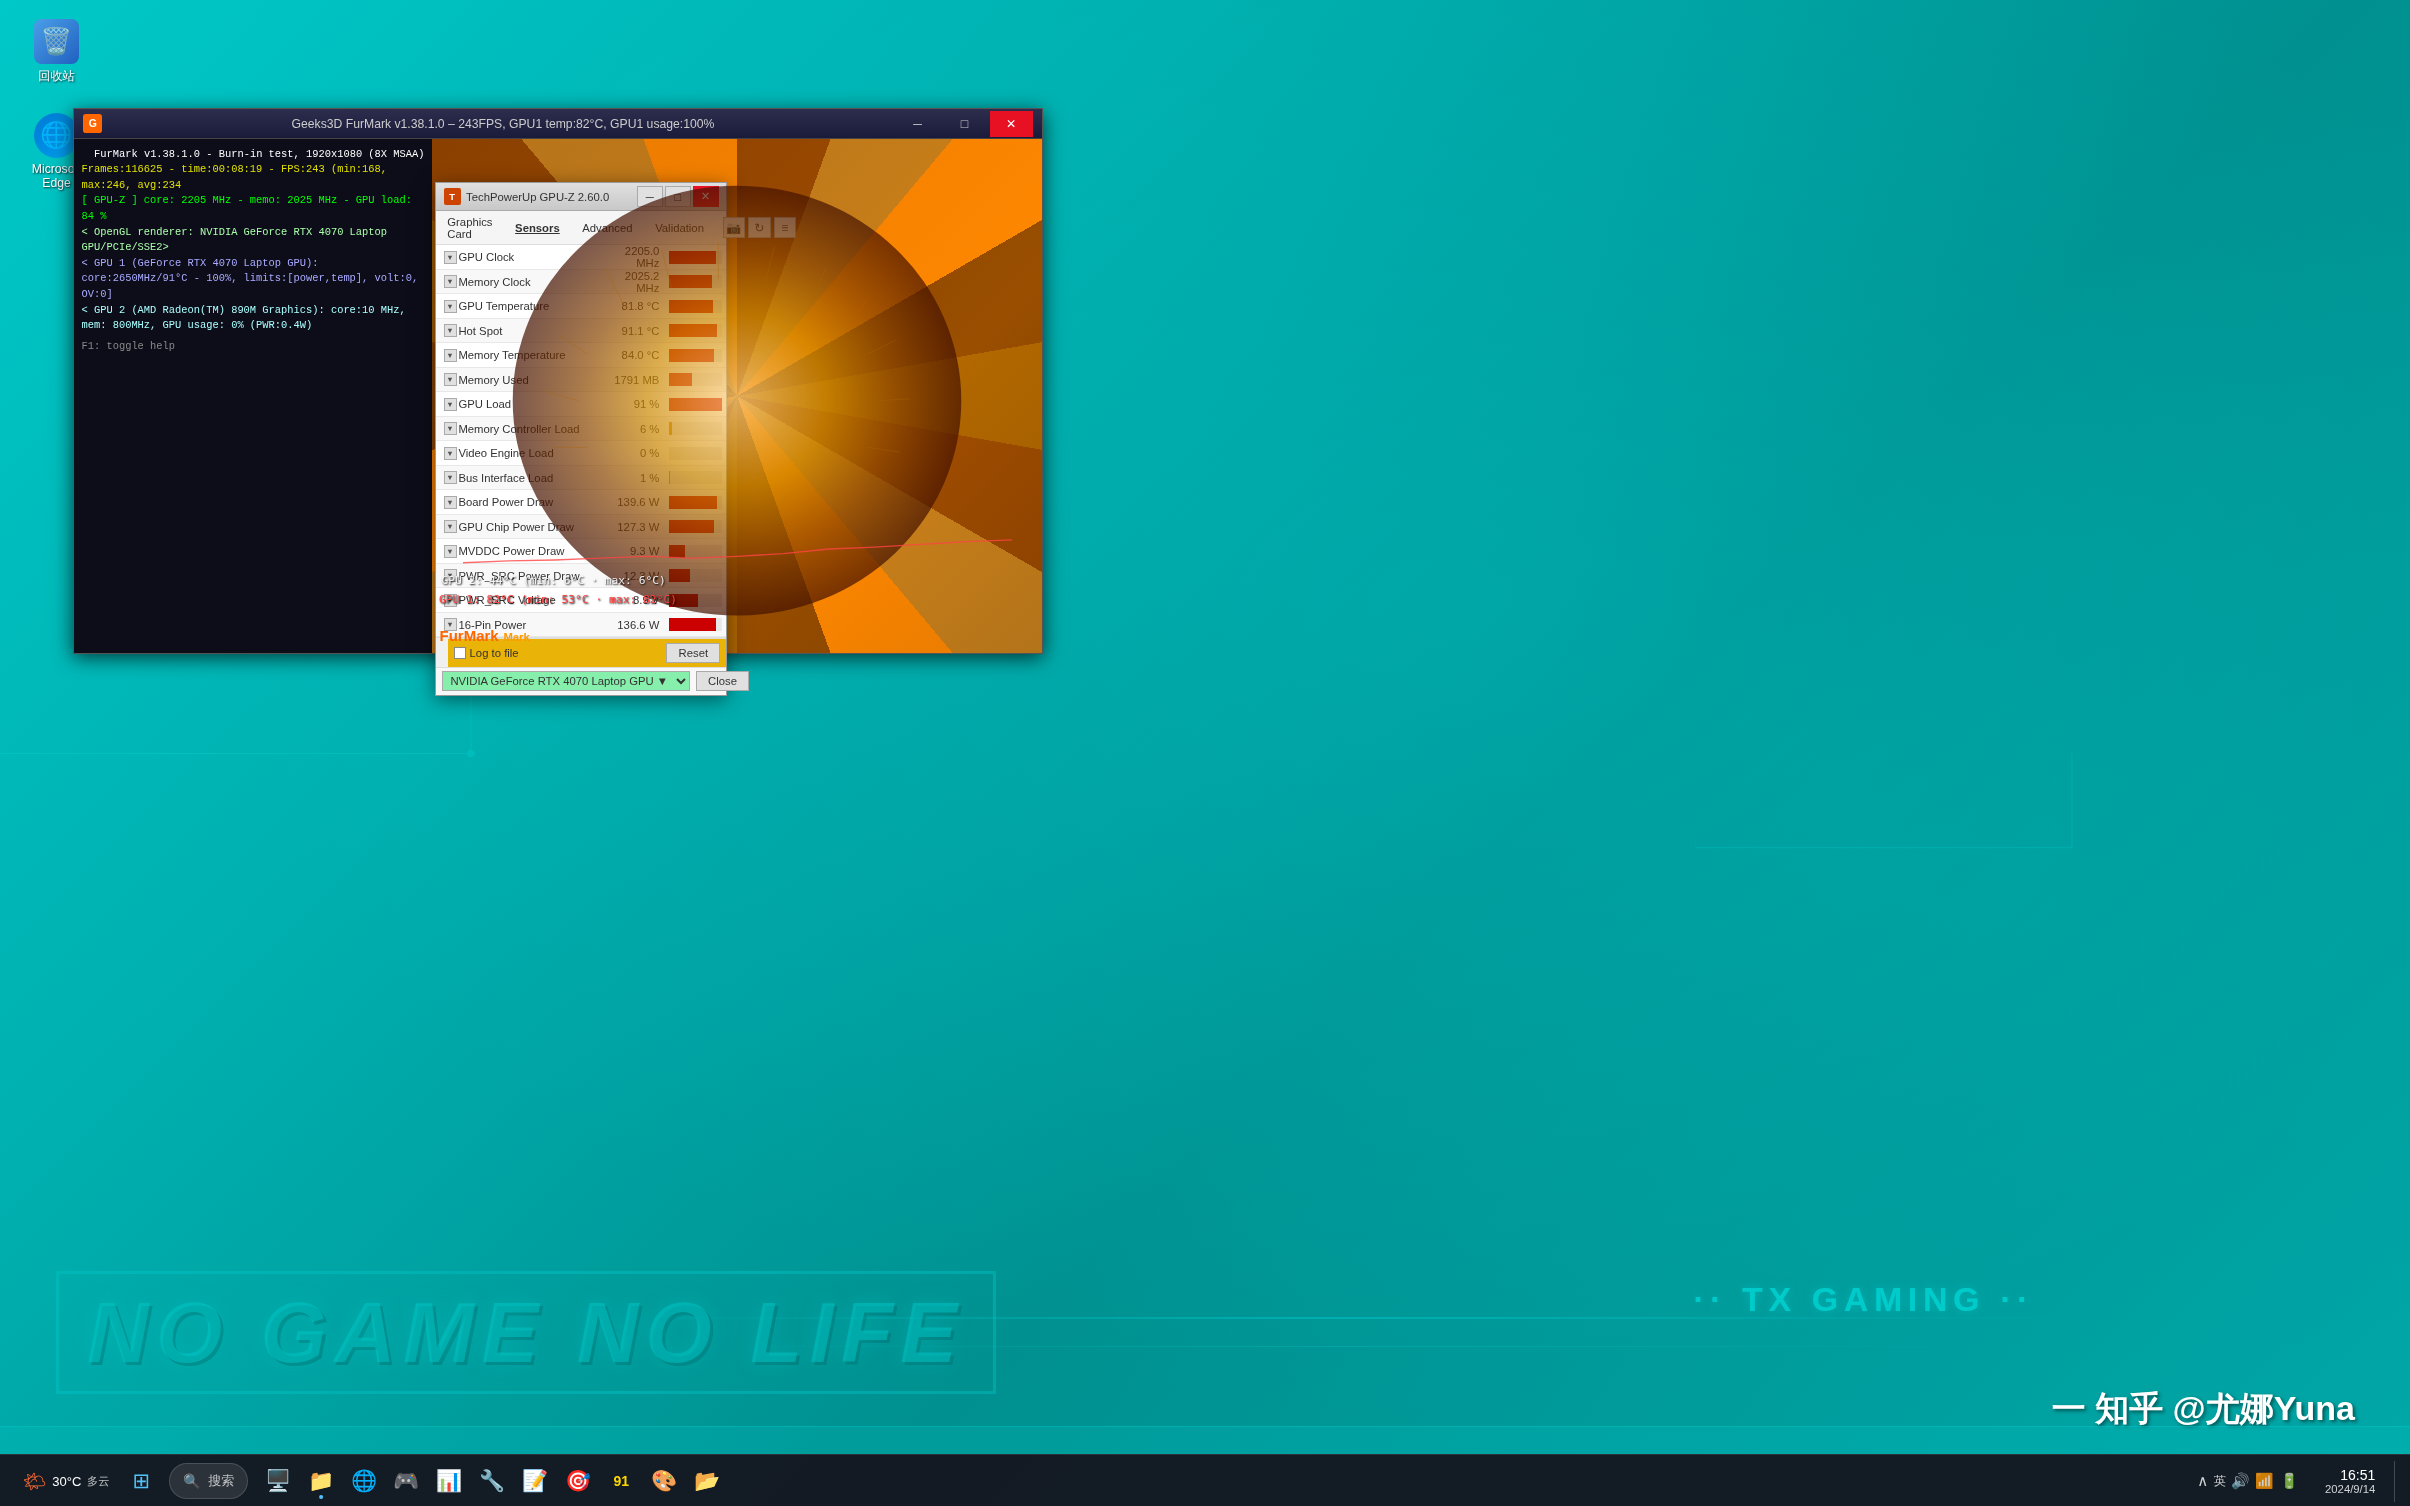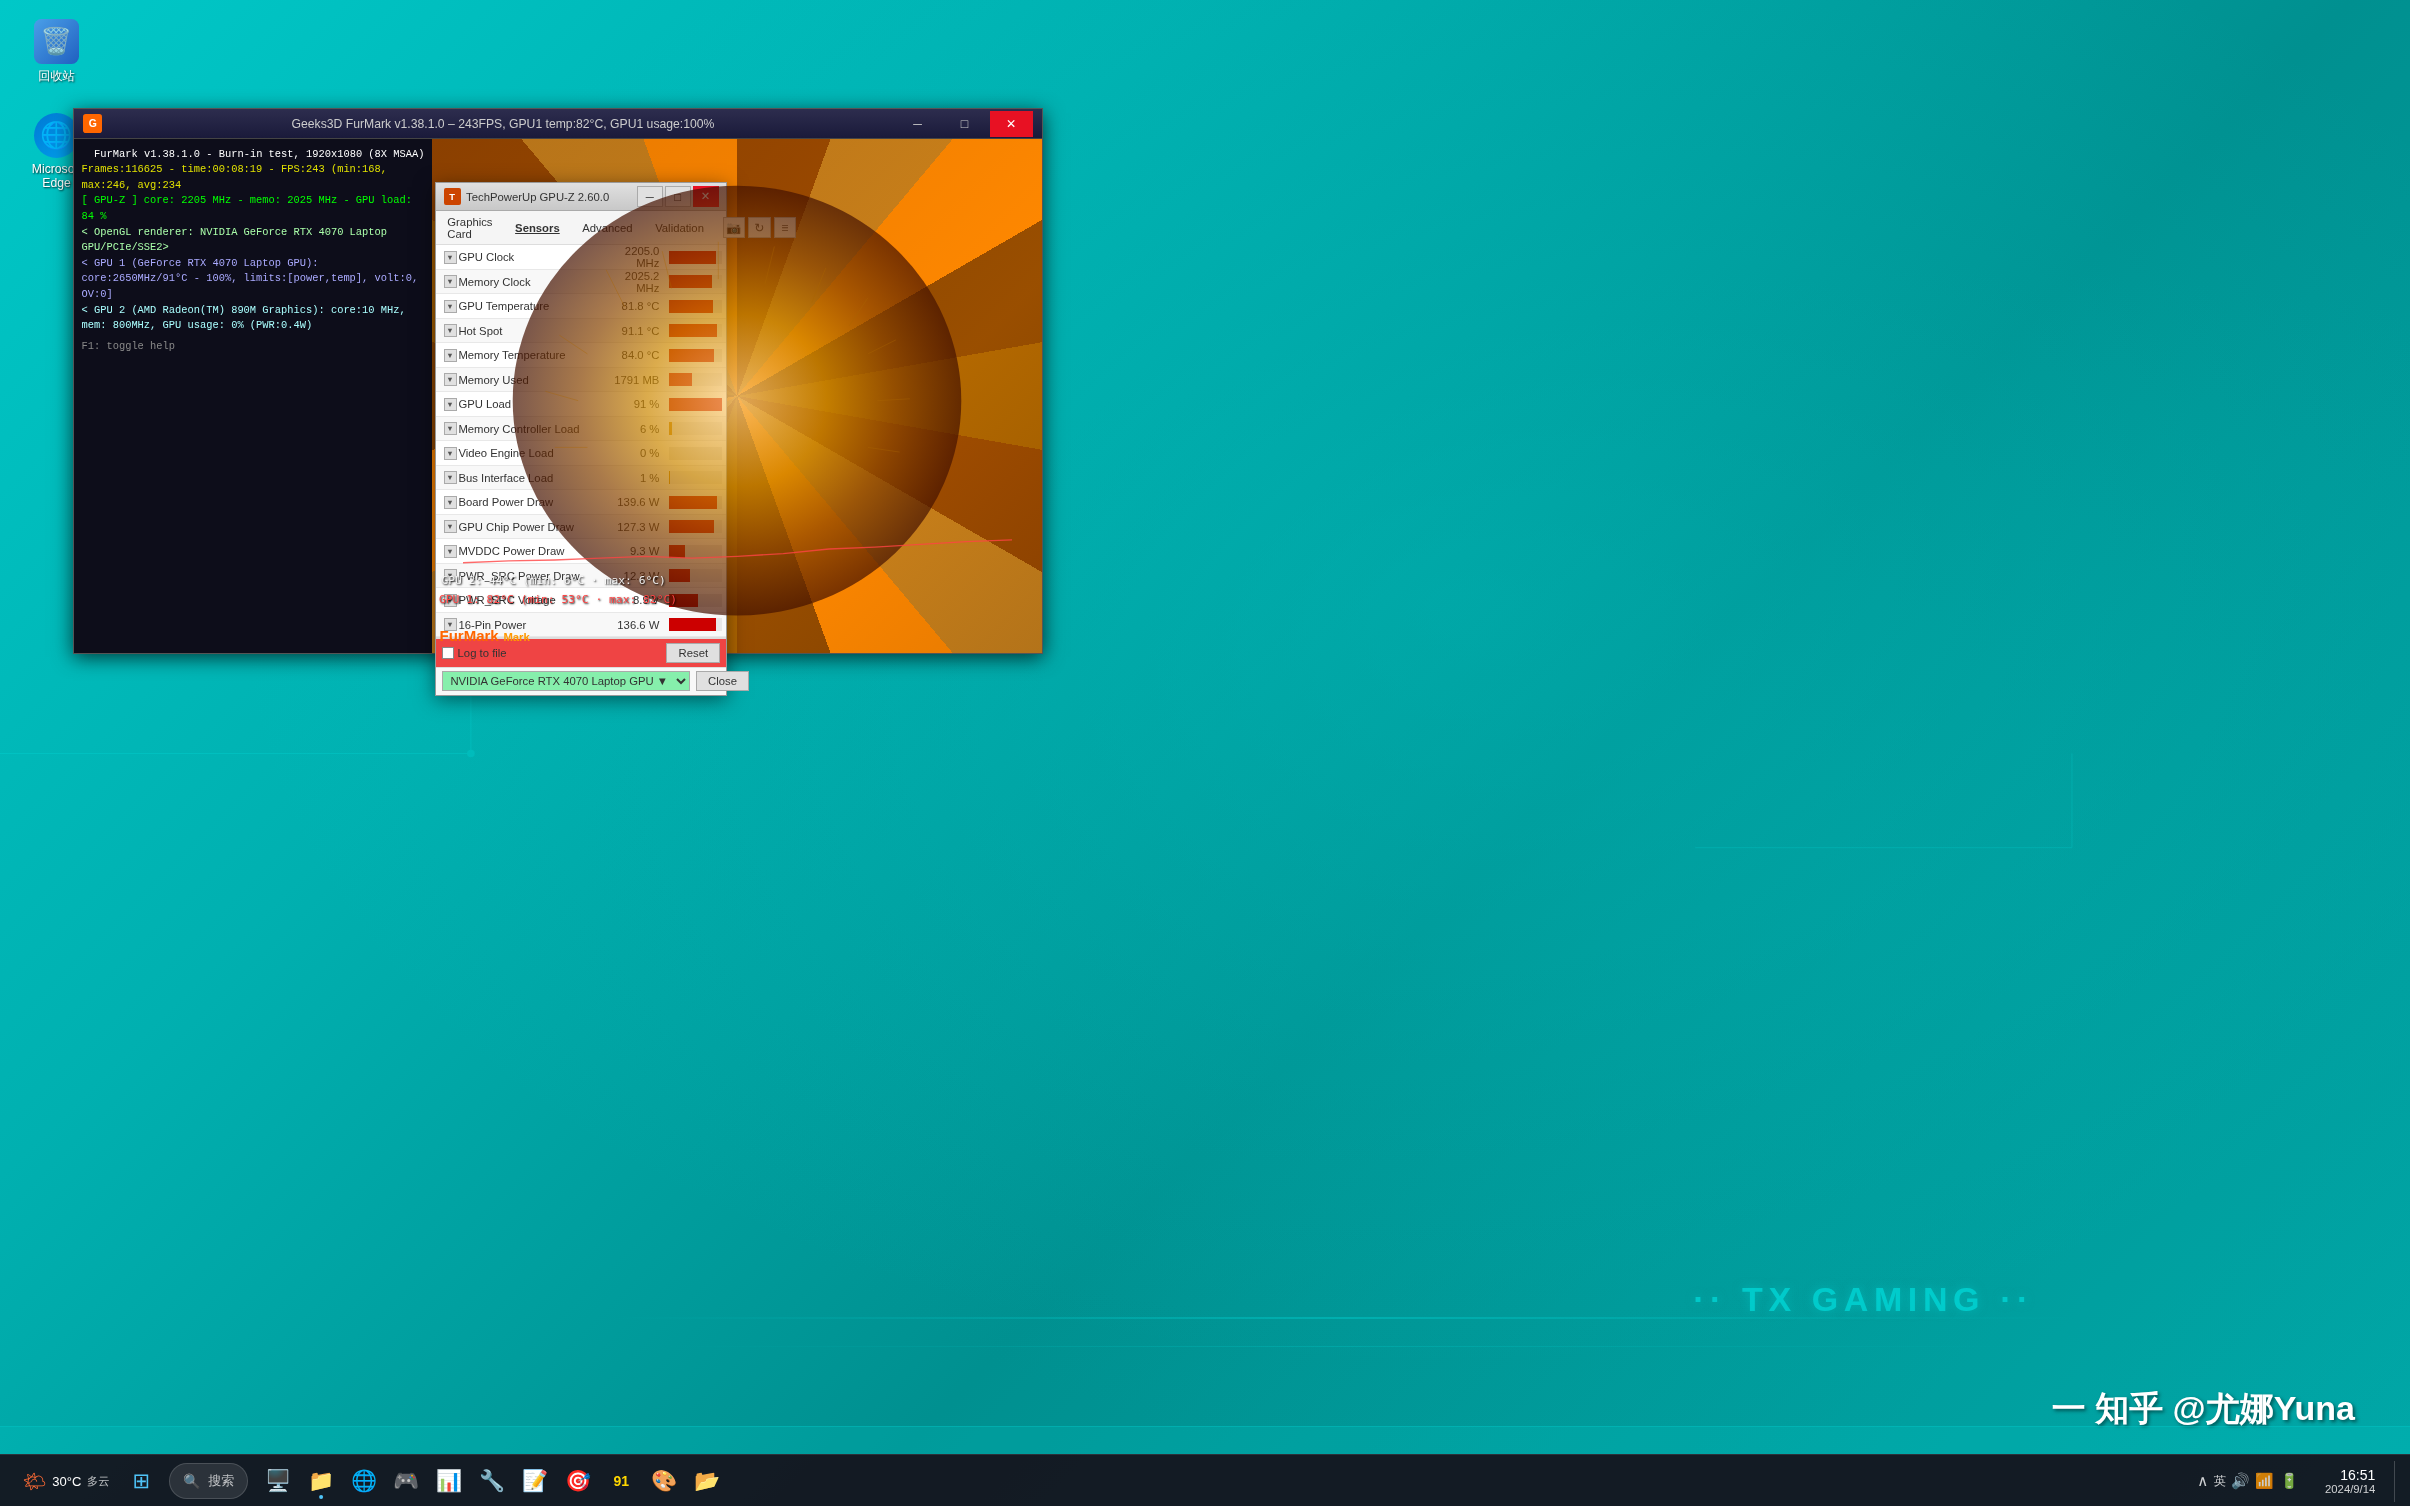--- a/index.html
+++ b/index.html
@@ -375,24 +375,25 @@
       overflow: hidden;
     }
     .sensor-bar {
       height: 100%;
       background: #cc0000;
       transition: width 0.3s;
     }
 
     .gpuz-bottom {
       padding: 3.8px 5.6px;
-      background: #ef4444;
+      background: #eab308;
       border-top: 0.9px solid #ddd;
       display: flex;
       justify-content: space-between;
+      margin-left: 12px;
     }
     .gpuz-checkbox-area {
       display: flex;
       align-items: center;
       gap: 3.8px;
     }
     .gpuz-checkbox {
       width: 12.2px;
       height: 12.2px;
       border: 0.9px solid #888;
@@ -850,20 +851,21 @@
       </div>
       <button class="gpuz-reset-btn">Reset</button>
     </div>
 
     <div class="gpuz-device-row">
       <select class="gpuz-device-select"><option>NVIDIA GeForce RTX 4070 Laptop GPU ▼</option></select>
       <button class="gpuz-close-btn">Close</button>
     </div>
   </div>
 
+  <div class="ngno-text">NO GAME NO LIFE</div>
 
   <div class="tx-gaming">·· TX GAMING ··</div>
 
   <div class="zhihu-mark" style="font-size:34px;bottom:75px;right:56px;">一 知乎 @尤娜Yuna</div>
 
   <div class="bottom-deco"></div>
 
   <div class="taskbar">
 
     <div class="weather-badge">

